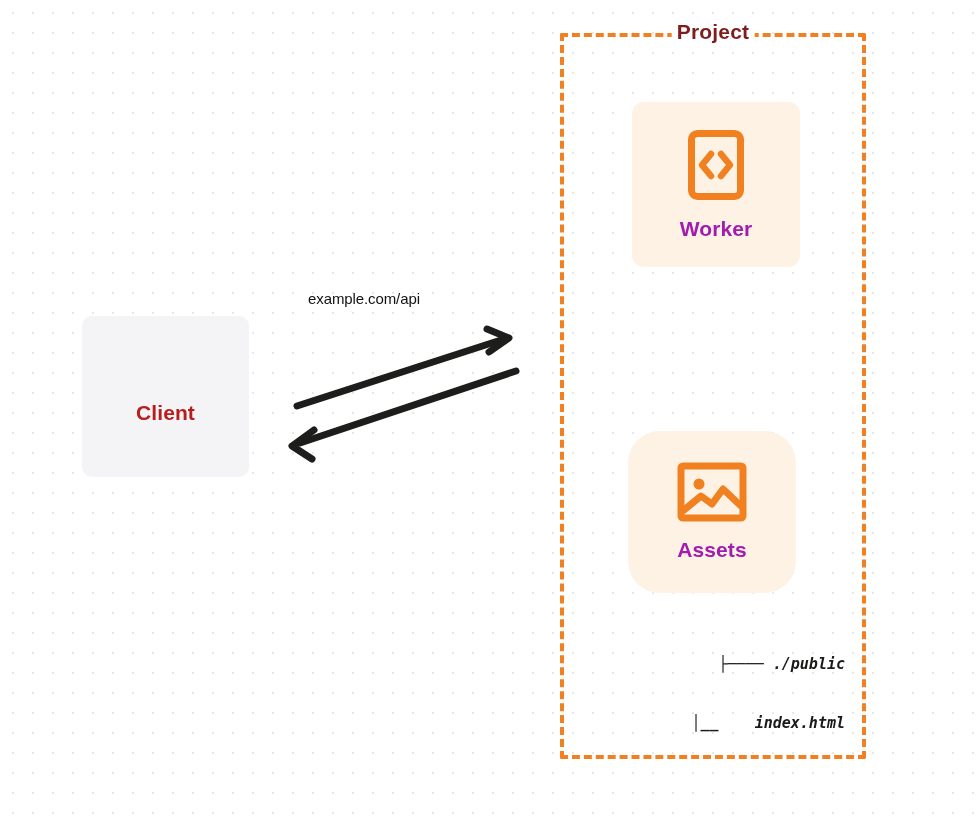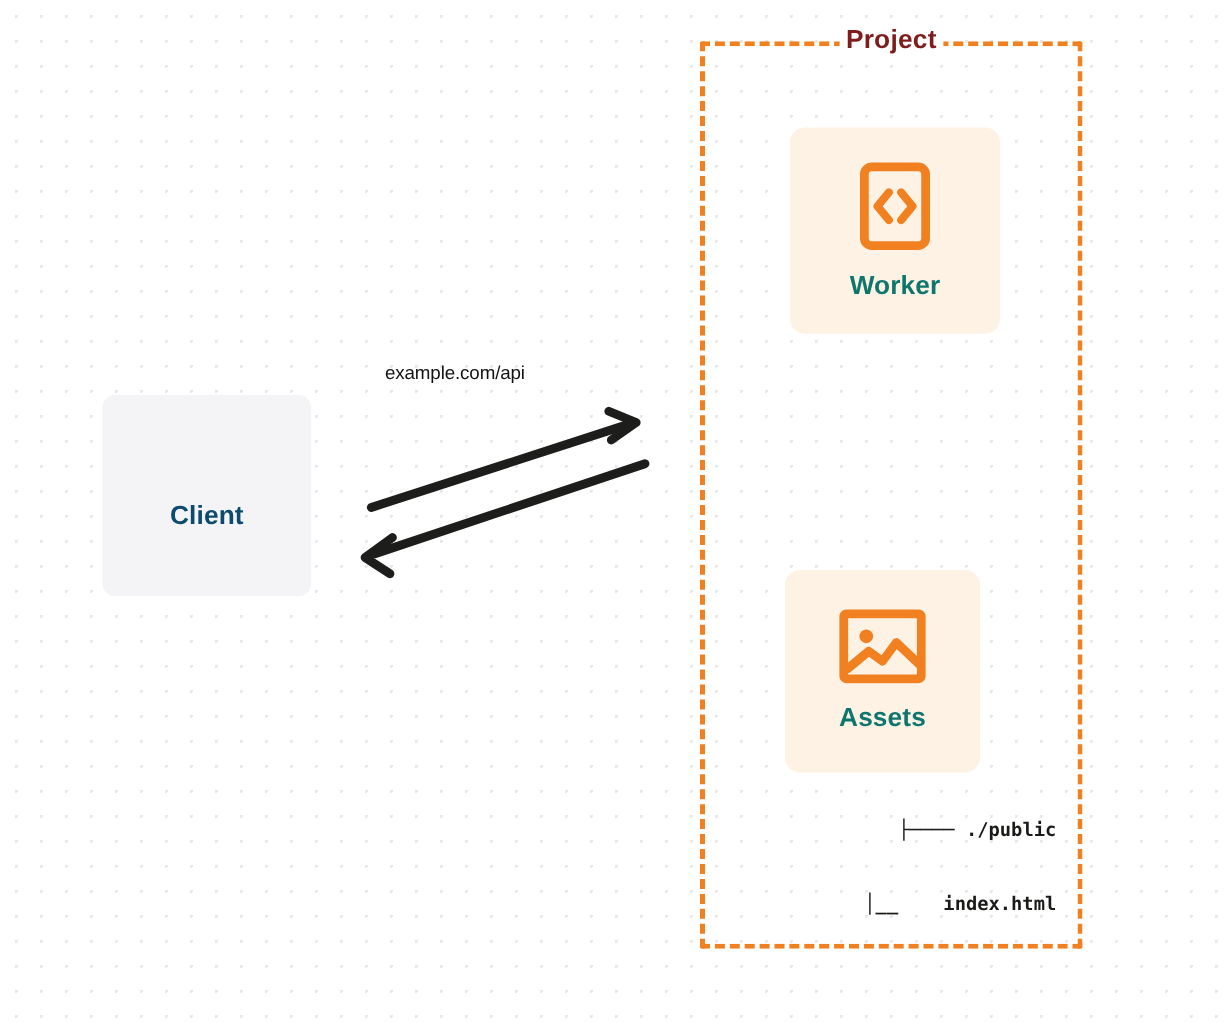--- a/index.html
+++ b/index.html
@@ -33,21 +33,21 @@
     height: 161px;
     background: #f4f4f6;
     border-radius: 10px;
     display: flex;
     align-items: center;
     justify-content: center;
   }
   .client-label {
     font-size: 21px;
     font-weight: 700;
-    color: #0c4a6e;
+    color: #b91c1c;
     letter-spacing: 0.1px;
     margin-top: 32px;
   }
 
   
   .arrows {
     position: absolute;
     left: 0;
     top: 0;
     width: 980px;
@@ -105,51 +105,53 @@
     justify-content: center;
   }
   .card-worker {
     left: 72px;
     top: 69px;
     width: 168px;
     height: 165px;
   }
   .card-assets {
     left: 68px;
-    top: 423px;
-    width: 156px;
+    top: 398px;
+    width: 168px;
     height: 162px;
+    border-radius: 32px;
   }
   .card-icon {
     display: block;
     margin-bottom: 16px;
   }
   .card-label {
     font-size: 21px;
     font-weight: 700;
-    color: #0f766e;
+    color: #a21caf;
     letter-spacing: 0.1px;
   }
 
   
   .file-tree {
     position: absolute;
     left: 40px;
     top: 583px;
     width: 245px;
     font-family: "DejaVu Sans Mono", "Liberation Mono", monospace;
     font-size: 15px;
     font-weight: 700;
     line-height: 19.5px;
     color: #1a1a18;
     text-align: right;
     white-space: pre;
   }
   .file-tree div {
     white-space: pre;
+    font-style: italic;
   }
 </style>
 </head>
 <body>
 
 <div id="diagram">
 
   <div class="client-box">
     <span class="client-label">Client</span>
   </div>

